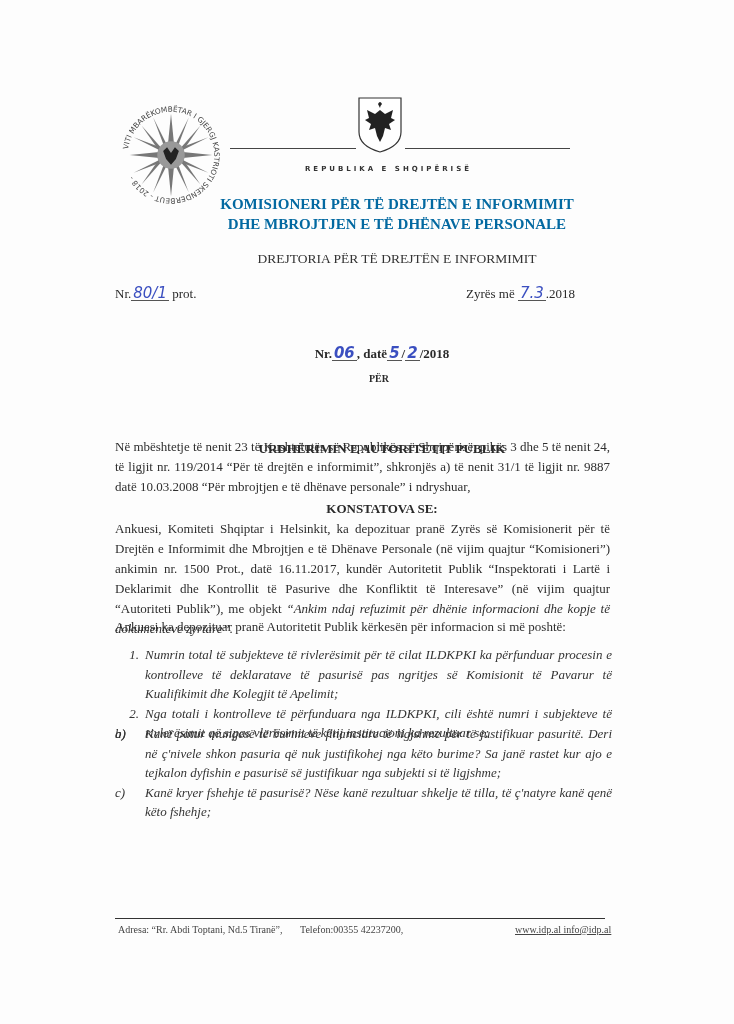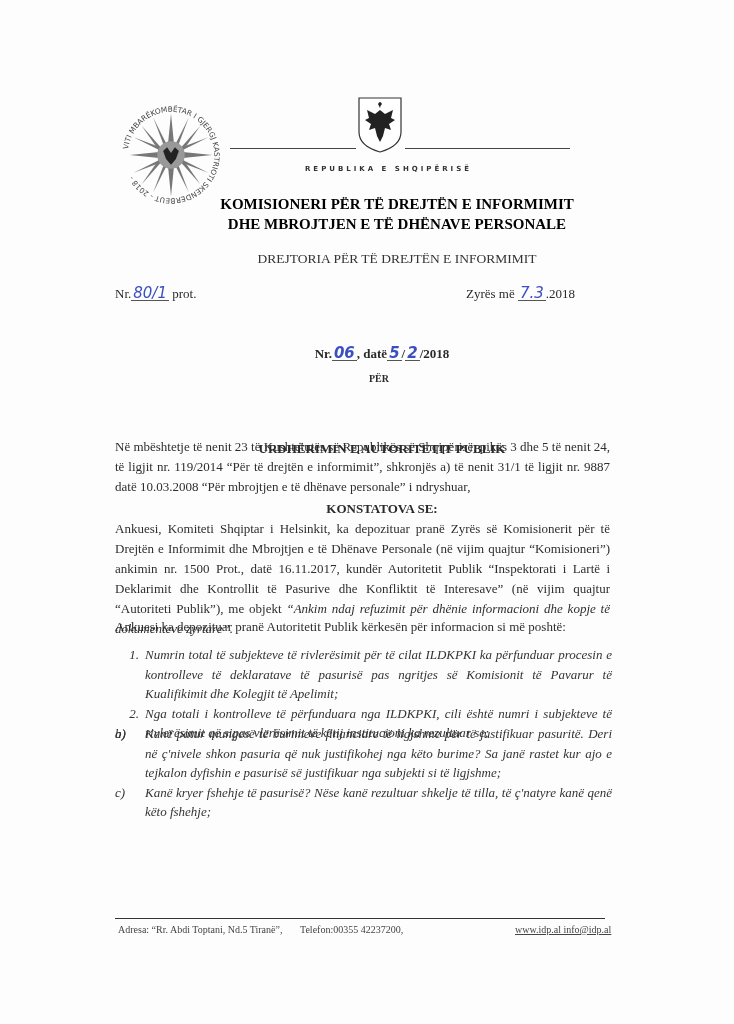--- a/index.html
+++ b/index.html
@@ -14,21 +14,21 @@
   
   .arms { position: absolute; left: 357px; top: 96px; width: 46px; height: 58px; }
   .header-line { position: absolute; top: 148px; height: 1px; background: #444; }
   .hl-left { left: 230px; width: 126px; }
   .hl-right { left: 405px; width: 165px; }
   .republic { position: absolute; top: 165px; left: 0; width: 734px; text-align: center;
               font-family: "DejaVu Sans", sans-serif; font-size: 7px; letter-spacing: 3px;
               font-weight: bold; color: #333; padding-left: 43px; box-sizing: border-box; }
 
   .title1, .title2 { position: absolute; left: 0; width: 734px; text-align: center;
-              font-weight: bold; font-size: 15px; color: #000000; padding-left: 60px; box-sizing: border-box; }
+              font-weight: bold; font-size: 15px; color: #0369a1; padding-left: 60px; box-sizing: border-box; }
   .title1 { top: 196px; }
   .title2 { top: 216px; }
   .directorate { position: absolute; top: 251px; left: 0; width: 734px; text-align: center;
                  font-size: 13.5px; color: #333; padding-left: 60px; box-sizing: border-box; }
 
   .hand { font-family: "DejaVu Sans", sans-serif; color: #3b4fc0; font-style: italic;
           font-size: 15px; border-bottom: 1px solid #555; display: inline-block; padding: 0 2px; line-height: 14px; }
 
   .nr-line { position: absolute; top: 286px; left: 115px; font-size: 13px; }
   .date-line { position: absolute; top: 286px; left: 466px; font-size: 13px; }

